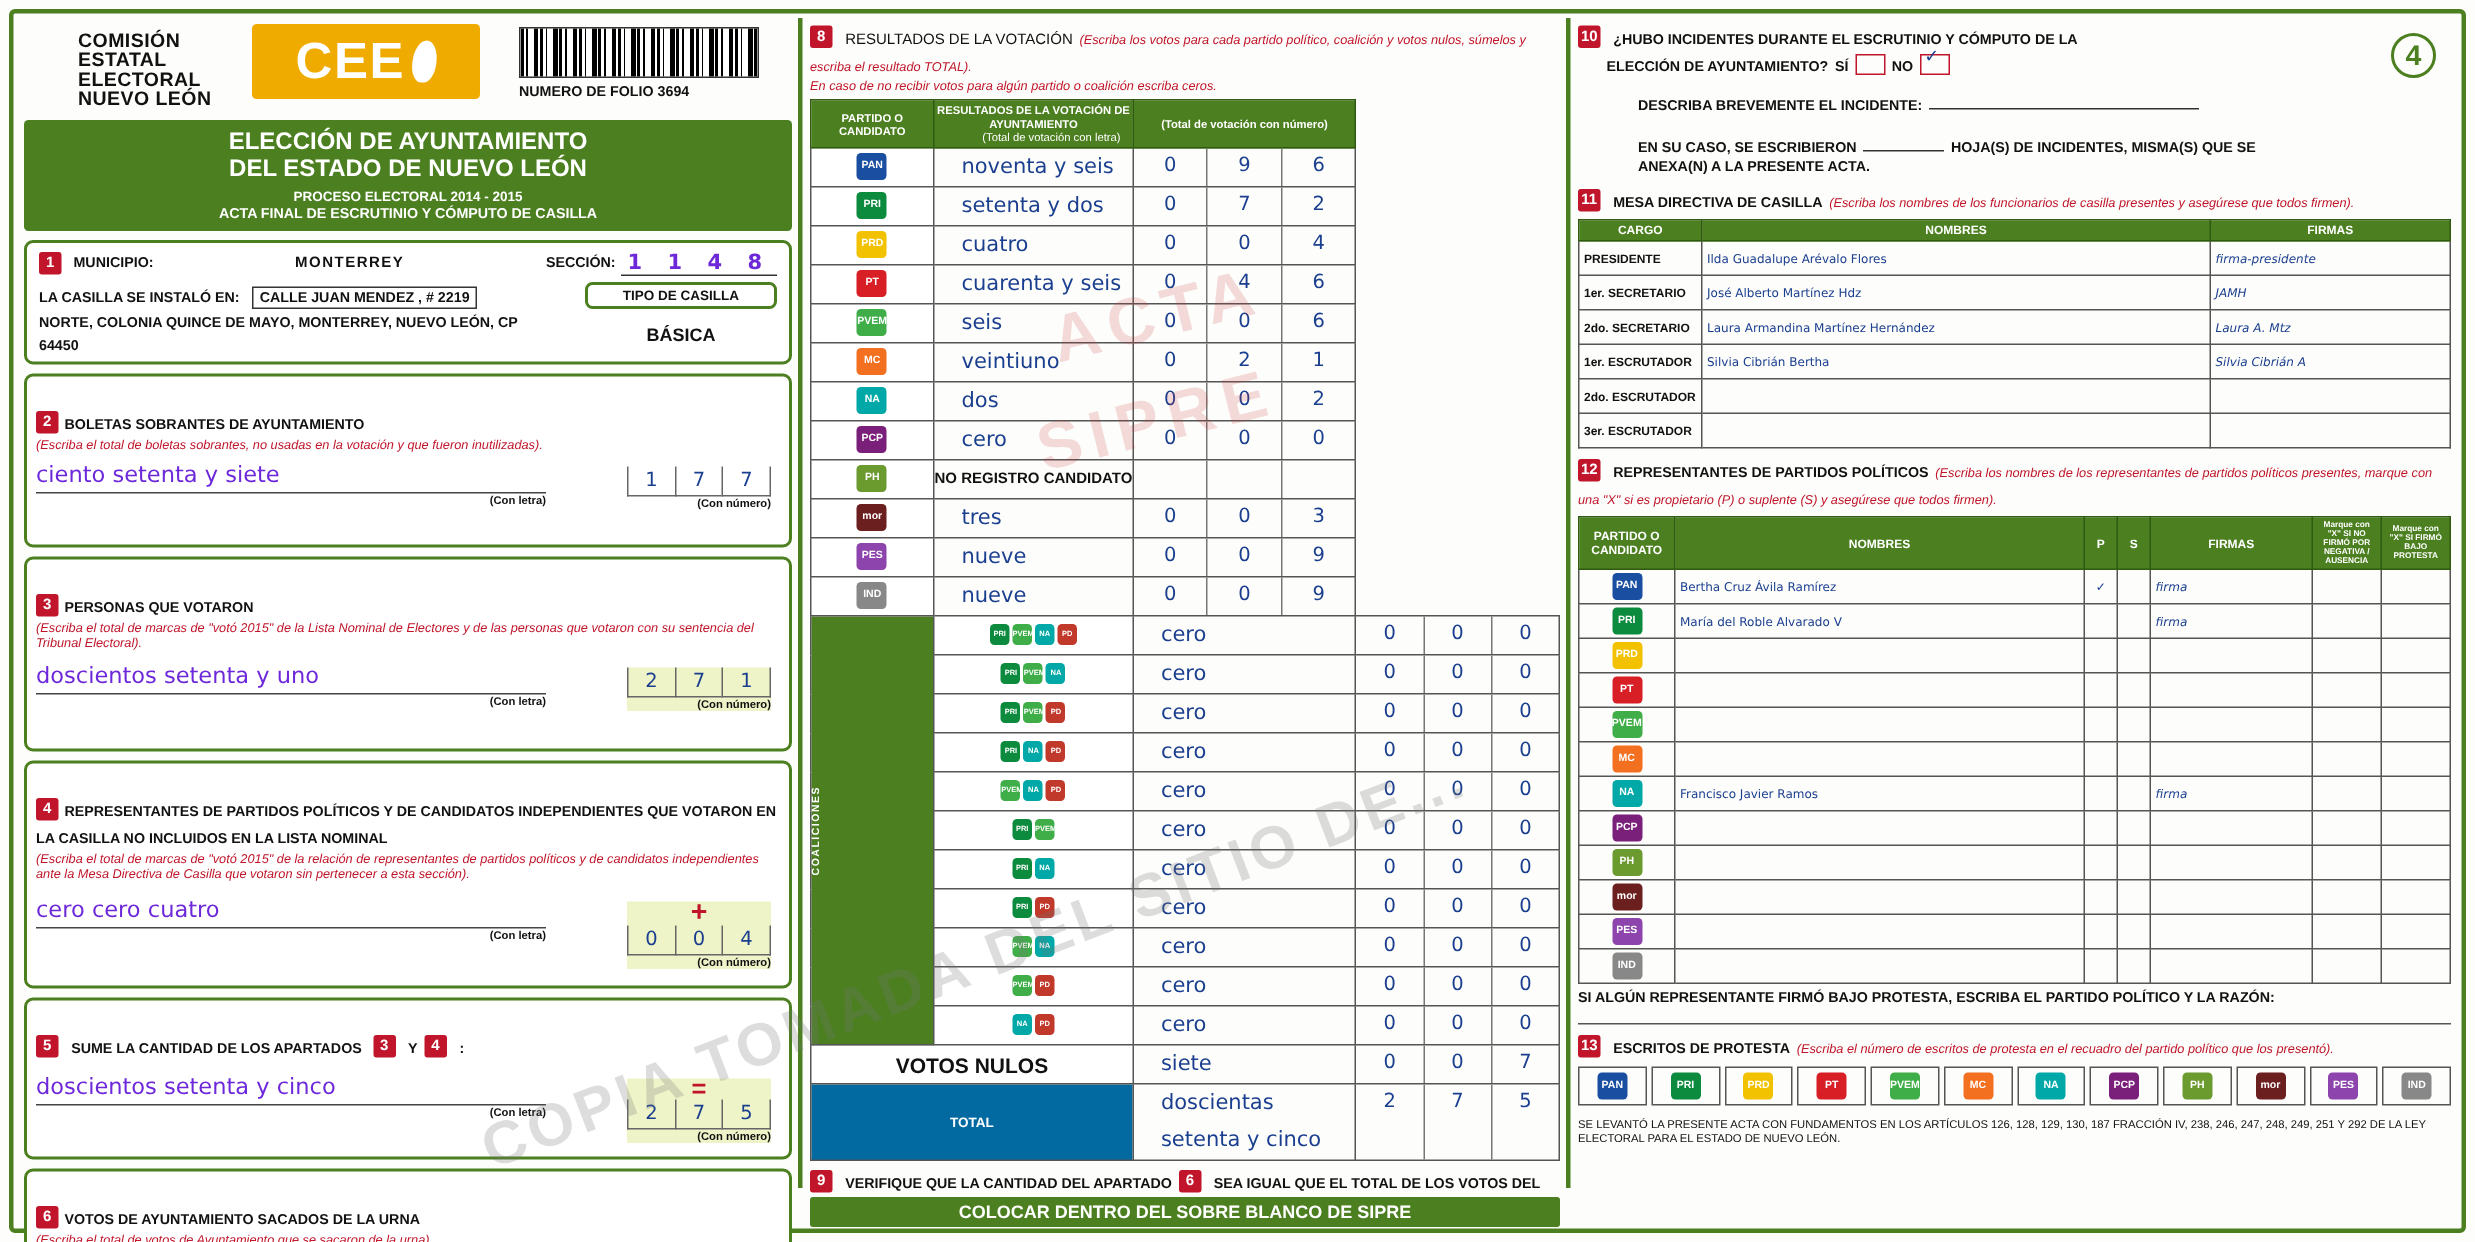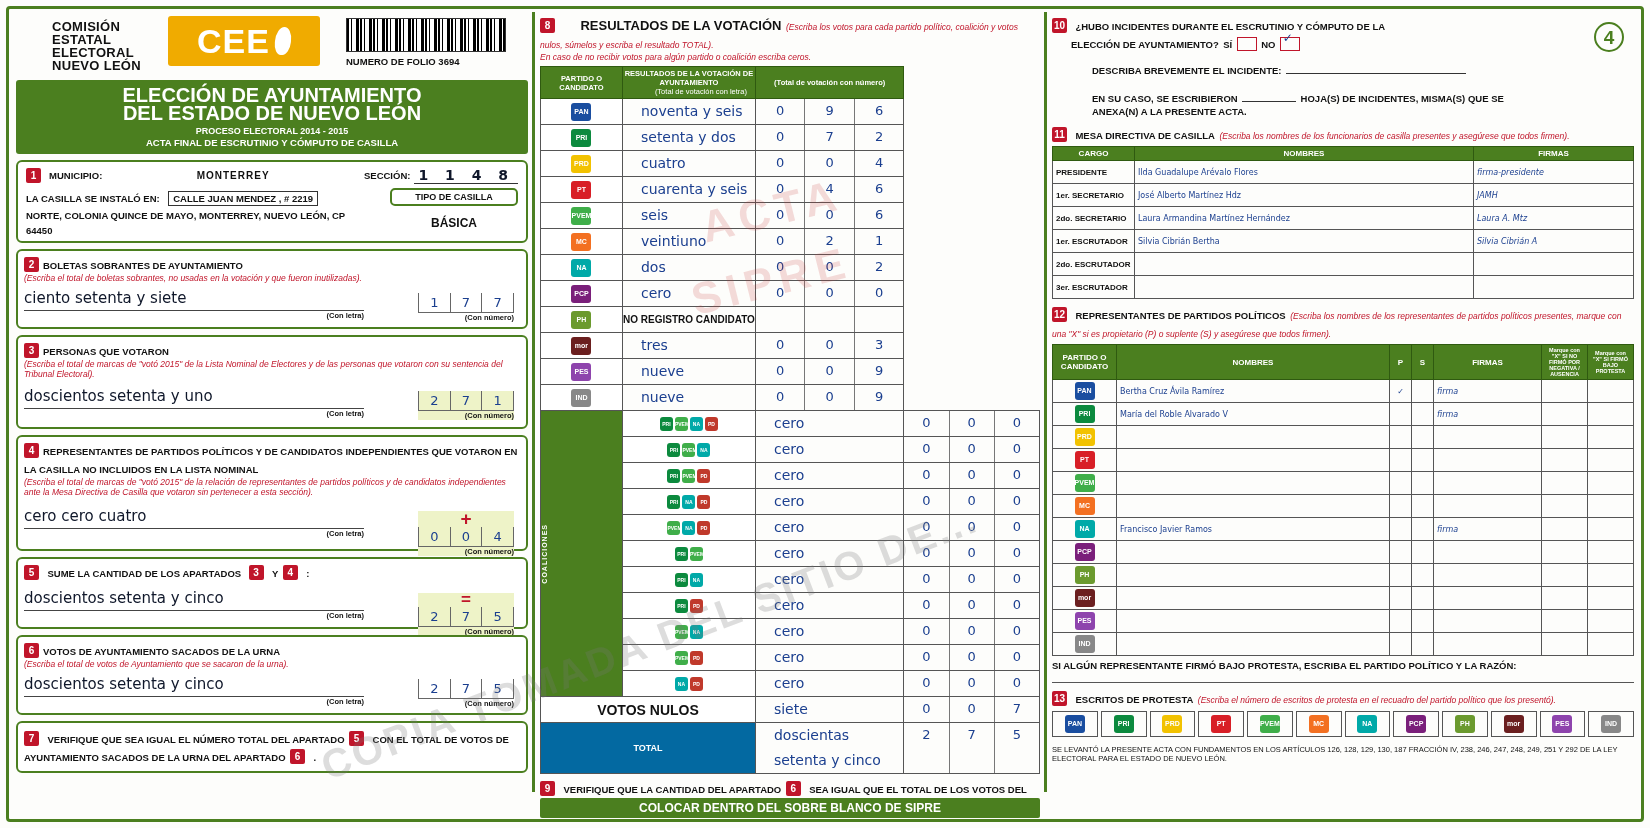--- a/index.html
+++ b/index.html
@@ -60,34 +60,34 @@
     background:
       repeating-linear-gradient(90deg,#000 0 2px,#fff 2px 4px,#000 4px 5px,#fff 5px 9px,#000 9px 12px,#fff 12px 13px);
     border:1px solid #333;
   }
   .folio { position:absolute; left:330px; top:40px; font-size:9.5px; font-weight:bold; }
 
   .title-box {
     margin-top:2px; background:#4b7f1f; color:#fff; text-align:center;
     padding:6px 0 6px; border-radius:3px;
   }
-  .title-box .t1 { font-size:20px; font-weight:bold; line-height:18px; }
+  .title-box .t1 { font-size:16px; font-weight:bold; line-height:18px; }
   .title-box .t2 { font-size:9px; font-weight:bold; margin-top:4px; }
   .title-box .t3 { font-size:9.5px; font-weight:bold; margin-top:1px; }
 
   
   .box {
-    border:2px solid #4b7f1f; border-radius:6px; margin-top:6px; padding:4px 6px;
+    border:2px solid #4b7f1f; border-radius:6px; margin-top:6px; padding:22px 6px;
     position:relative; background:#fff;
   }
   .lbl { font-size:9.5px; font-weight:bold; line-height:11px; }
   .sub { font-size:8.5px; font-style:italic; color:#c0152a; line-height:10px; }
   .hw {
     font-family:"DejaVu Sans", sans-serif;
-    color:#0f172a; font-size:15px;
+    color:#6d28d9; font-size:15px;
   }
   .hwline { position:relative; border-bottom:1px solid #444; height:22px; }
   .note { font-size:7.5px; font-weight:bold; text-align:right; }
 
   .muni-row { display:flex; align-items:center; gap:4px; }
   .muni-val { flex:1; text-align:center; font-size:10px; font-weight:bold; letter-spacing:1px; }
   .secc-lbl { font-size:9.5px; font-weight:bold; }
   .secc-digits { font-size:14px; font-weight:bold; letter-spacing:6px; border-bottom:1px solid #333; padding:0 4px; }
   .tipo-box {
     border:2px solid #4b7f1f; border-radius:5px; text-align:center;
@@ -100,21 +100,21 @@
   .digitbox i {
     flex:1; height:20px; border-left:1px solid #666; border-bottom:1px solid #666;
     font-style:normal; font-family:"DejaVu Sans",sans-serif; color:#1b3f8f;
     font-size:13px; text-align:center; line-height:20px;
   }
   .digitbox i:last-child { border-right:1px solid #666; }
 
   .highlight { background:#eef3c8; }
 
   
-  .mhdr { font-size:13px; font-weight:bold; line-height:11px;margin-left:17px; }
+  .mhdr { font-size:10px; font-weight:normal; line-height:11px; }
   .tbl { width:100%; border-collapse:collapse; margin-top:4px; }
   .tbl th {
     background:#4b7f1f; color:#fff; font-size:7.5px; font-weight:bold;
     border:1px solid #2f5a10; padding:2px 1px; line-height:9px;
   }
   .tbl td { border:1px solid #555; padding:0; height:25px; }
   .c-party { width:52px; text-align:center; background:#fff; }
   .c-letra { }
   .c-num { width:86px; }
   .numcell { display:flex; height:100%; }

